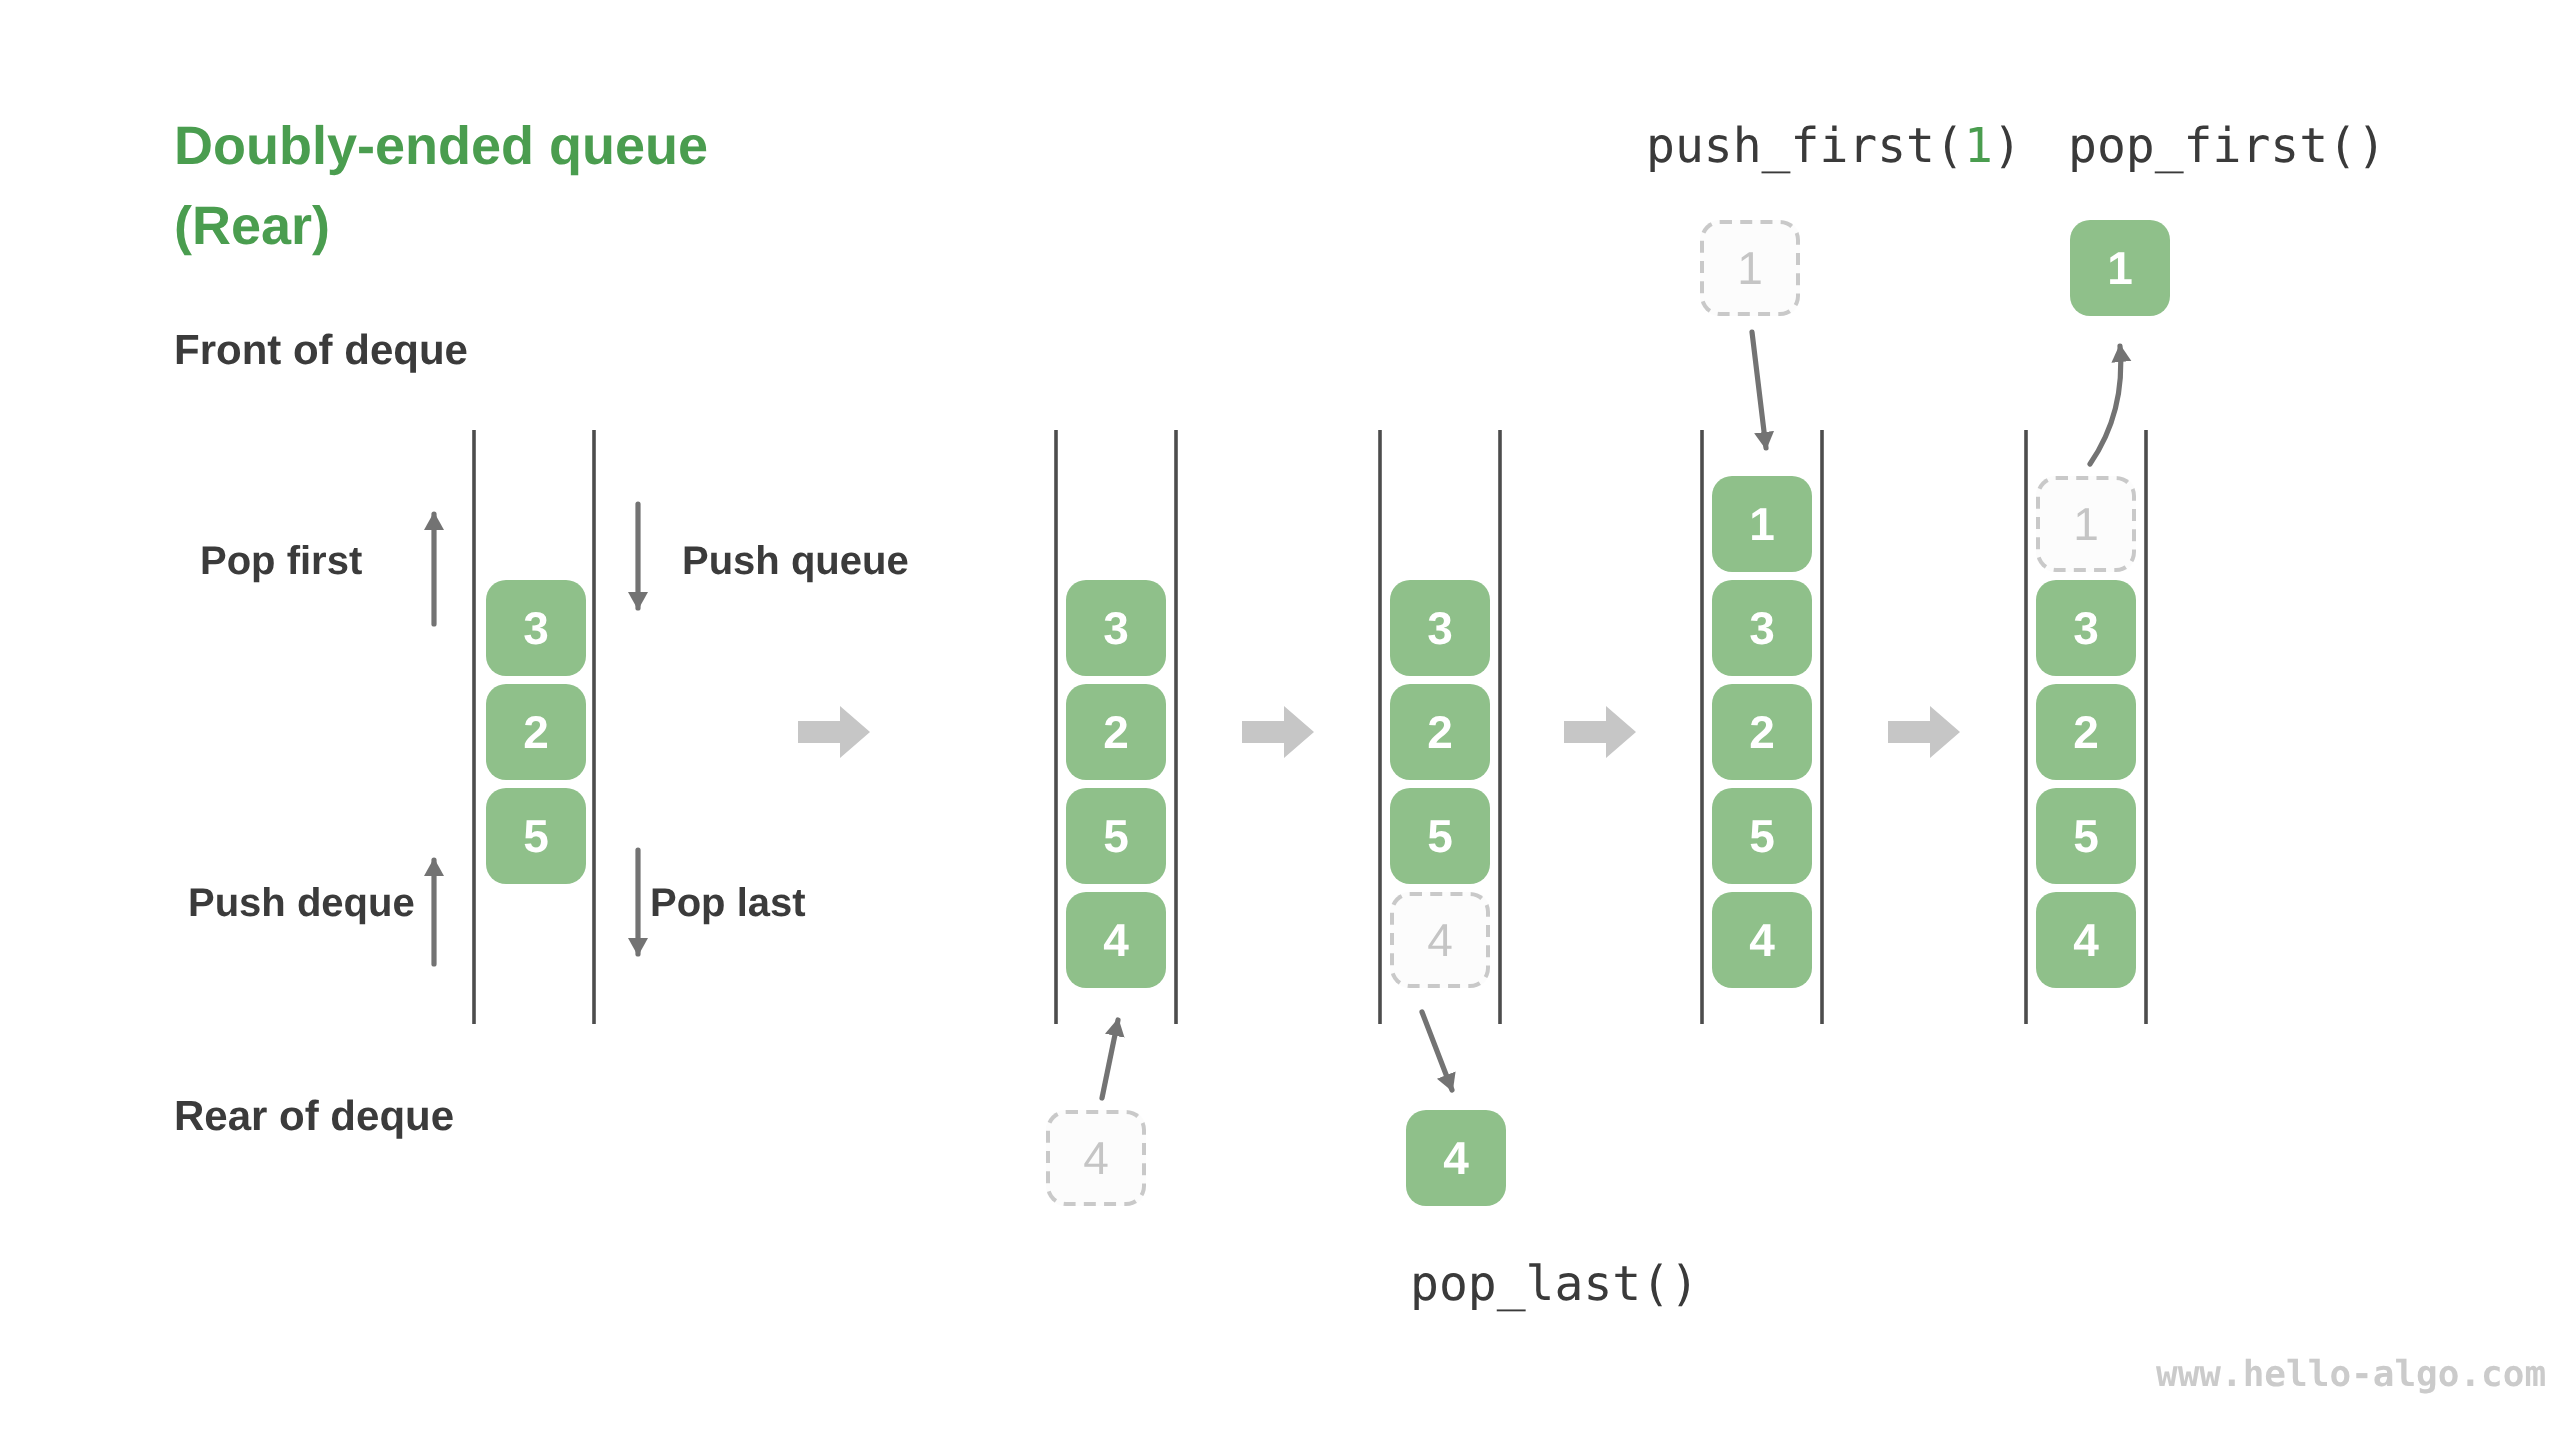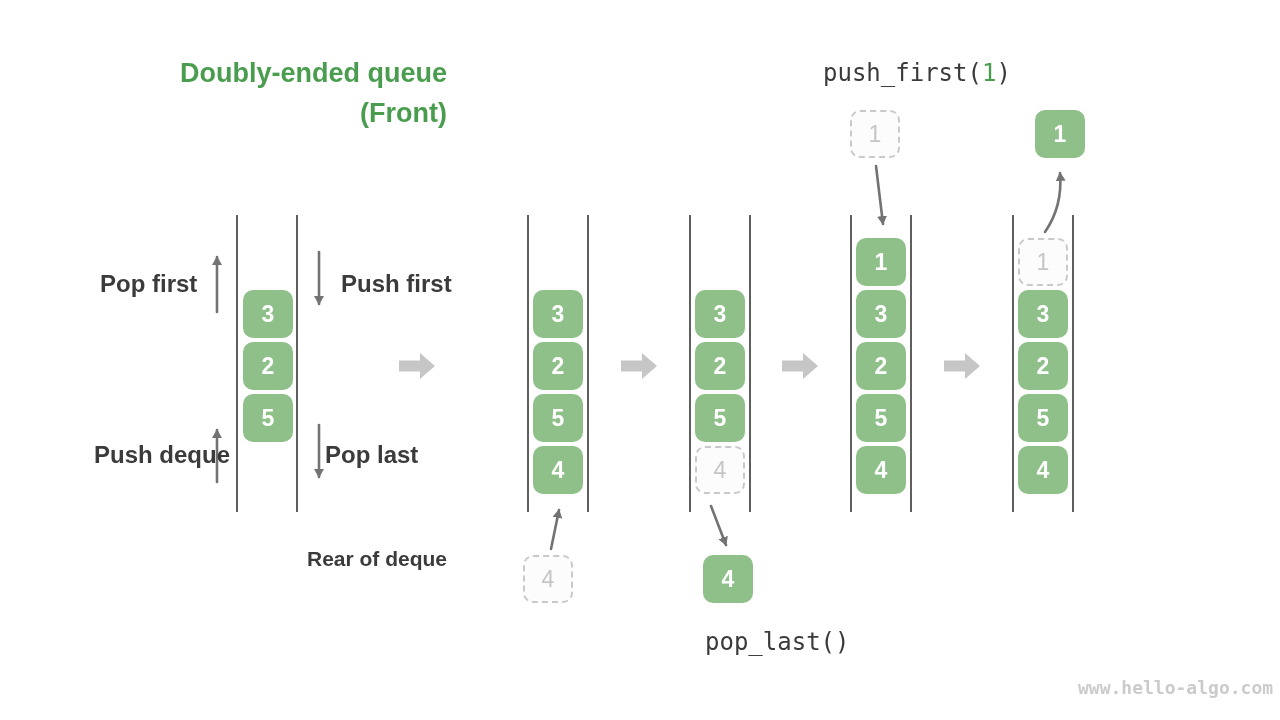--- a/index.html
+++ b/index.html
@@ -17,23 +17,23 @@
     background: var(--green-box,#8FC08A); color:#ffffff;
     font-weight:bold; font-size:23px;
     display:flex; align-items:center; justify-content:center;
   }
   .ghost {
     background: var(--ghost-bg,#FCFCFC);
     border:2px dashed var(--ghost-border,#C9C9C9);
     color: var(--ghost-text,#C5C5C5);
     font-weight:400; box-sizing:border-box;
   }
-  .center-col { position:absolute; left:87px; width:360px; text-align:right; }
+  .center-col { position:absolute; left:87px; width:360px; text-align:left; }
   .title-line { font-weight:bold; font-size:27px; color: var(--green-accent,#4A9D4F); }
-  .heading { position:absolute; font-weight:bold; font-size:24px; color: var(--dark-text,#3B3B3B); white-space:nowrap; }
+  .heading { position:absolute; font-weight:bold; font-size:20px; color: var(--dark-text,#3B3B3B); white-space:nowrap; }
   .heading-lg { font-size:21px; }
   .mono {
     position:absolute; font-family:"DejaVu Sans Mono", monospace;
     font-size:24px; color: var(--mono-text,#3A3A3A); white-space:pre;
   }
   .mono .arg { color: var(--green-accent,#4A9D4F); }
   .watermark {
     position:absolute; left:1078px; top:677px;
     font-family:"DejaVu Sans Mono", monospace; font-size:18px;
     color: var(--watermark,#CBCBCB);
@@ -75,25 +75,26 @@
     <line class="s-arrow" x1="876" y1="166" x2="883" y2="224"></line>
     <path class="s-arrow" d="M1045,232 C1056,216 1062,196 1060,173"></path>
 
     <polygon class="fat" points="399,360.5 420,360.5 420,353 435,366 420,379 420,371.5 399,371.5"></polygon>
     <polygon class="fat" points="621,360.5 642,360.5 642,353 657,366 642,379 642,371.5 621,371.5"></polygon>
     <polygon class="fat" points="782,360.5 803,360.5 803,353 818,366 803,379 803,371.5 782,371.5"></polygon>
     <polygon class="fat" points="944,360.5 965,360.5 965,353 980,366 965,379 965,371.5 944,371.5"></polygon>
   </svg>
 
   <div class="center-col" style="top:58px"><span class="title-line">Doubly-ended queue</span></div>
-  <div class="center-col" style="top:98px"><span class="title-line">(Front)</span></div>
+  <div class="center-col" style="top:98px"><span class="title-line">(Rear)</span></div>
+  <div class="center-col" style="top:164px"><span class="heading heading-lg" style="position:static">Front of deque</span></div>
   <div class="center-col" style="top:547px"><span class="heading heading-lg" style="position:static">Rear of deque</span></div>
 
   <div class="heading" style="left:100px;top:270px">Pop first</div>
-  <div class="heading" style="left:341px;top:270px">Push first</div>
+  <div class="heading" style="left:341px;top:270px">Push queue</div>
   <div class="heading" style="left:94px;top:441px">Push deque</div>
   <div class="heading" style="left:325px;top:441px">Pop last</div>
 
   <div class="box" style="left:243px;top:290px">3</div>
   <div class="box" style="left:243px;top:342px">2</div>
   <div class="box" style="left:243px;top:394px">5</div>
 
   <div class="box" style="left:533px;top:290px">3</div>
   <div class="box" style="left:533px;top:342px">2</div>
   <div class="box" style="left:533px;top:394px">5</div>
@@ -114,17 +115,18 @@
   <div class="box" style="left:856px;top:446px">4</div>
 
   <div class="box" style="left:1035px;top:110px">1</div>
   <div class="box ghost" style="left:1018px;top:238px">1</div>
   <div class="box" style="left:1018px;top:290px">3</div>
   <div class="box" style="left:1018px;top:342px">2</div>
   <div class="box" style="left:1018px;top:394px">5</div>
   <div class="box" style="left:1018px;top:446px">4</div>
 
   <div class="mono" style="left:823px;top:59px"><span>push_first(</span><span class="arg">1</span><span>)</span></div>
+  <div class="mono" style="left:1034px;top:59px"><span>pop_first()</span><span class="arg"></span><span></span></div>
   <div class="mono" style="left:705px;top:628px"><span>pop_last()</span><span class="arg"></span><span></span></div>
 
   <div class="watermark">www.hello-algo.com</div>
 
 </div>
 
 </body></html>

